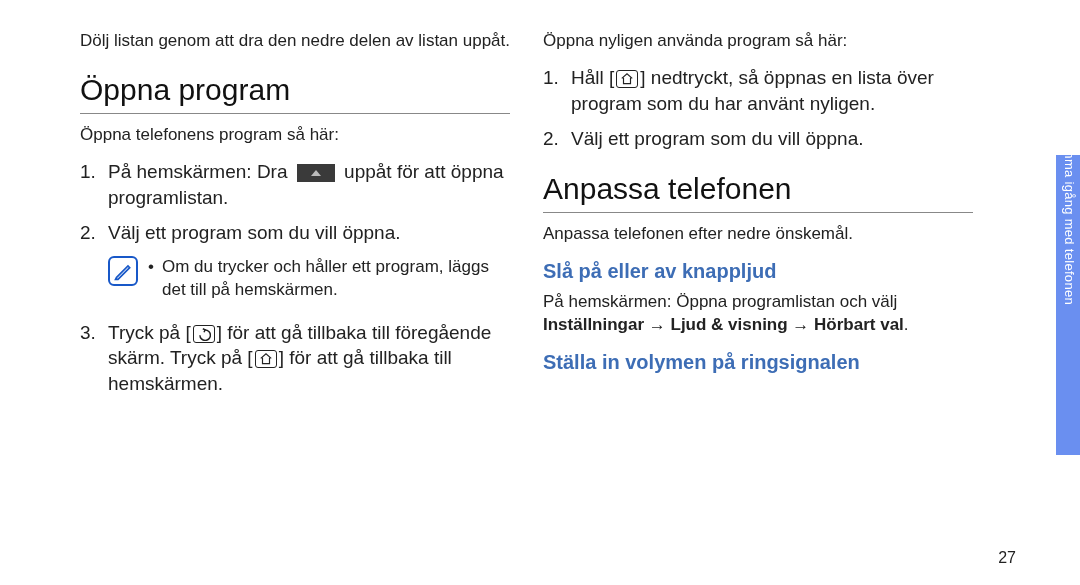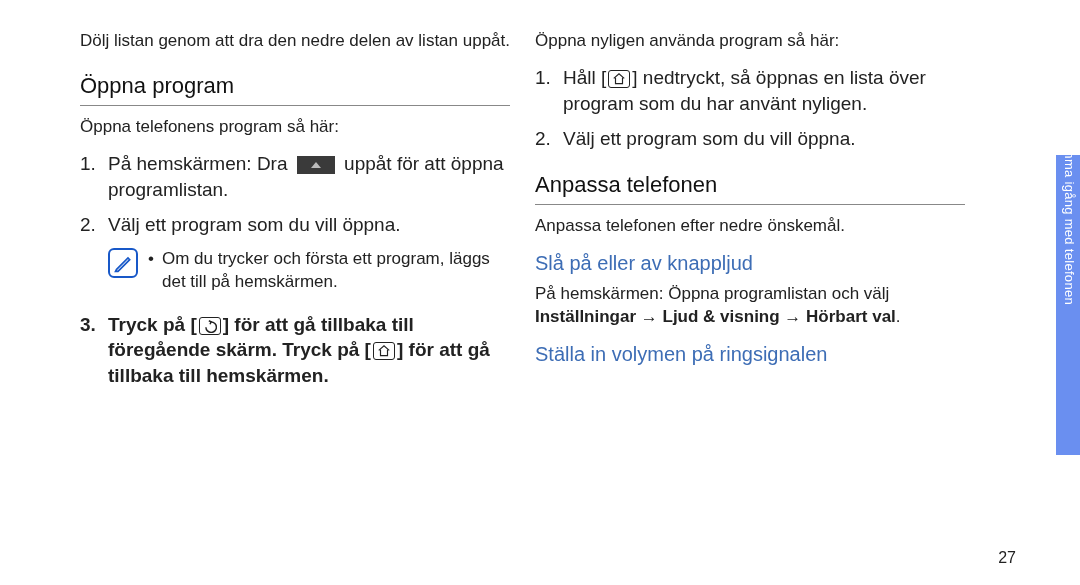--- a/index.html
+++ b/index.html
@@ -7,48 +7,48 @@
     width: 1080px;
     height: 585px;
     background: #ffffff;
     font-family: Arial, Helvetica, sans-serif;
     position: relative;
     overflow: hidden;
   }
   .page {
     display: flex;
     padding: 30px 80px 30px 80px;
-    gap: 25px;
+    gap: 33px;
     height: 100%;
   }
   .col {
     flex: 1;
     max-width: 430px;
   }
   .para {
     font-size: 17px;
     color: #222;
     line-height: 1.35;
     margin-bottom: 12px;
   }
   .h1 {
-    font-size: 22px;
+    font-size: 30px;
     font-weight: 400;
     color: #111;
     margin-top: 20px;
     margin-bottom: 6px;
   }
   .h1-rule {
     border-bottom: 1px solid #888;
     margin-bottom: 10px;
   }
   .h2 {
     font-size: 20px;
     color: #3d6db5;
-    font-weight: 400;
+    font-weight: 700;
     margin-top: 14px;
     margin-bottom: 8px;
   }
   ol.steps {
     list-style: none;
     counter-reset: step;
     margin-left: 0;
     margin-bottom: 10px;
   }
   ol.steps > li {
@@ -187,25 +187,25 @@
     </ol>
 
     <div class="note-row">
       <div class="note-icon">
         <svg viewBox="0 0 24 24">
             <path d="M4 20 L18 6 L20 8 L6 22 L3 22 Z" fill="none" stroke="#1858c8" stroke-width="2"></path>
             <path d="M3 22 L6 22 L4 20 Z" fill="#1858c8"></path>
           </svg>
       </div>
       <ul class="bullets">
-        <li>Om du trycker och första ett program, läggs det till på hemskärmen.</li>
+        <li>Om du trycker och håller ett program, läggs det till på hemskärmen.</li>
       </ul>
     </div>
 
-    <ol class="steps" start="3" style="counter-reset: step 2; font-weight: bold;">
+    <ol class="steps" start="3" style="counter-reset: step 2;">
       <li>
         <span>Tryck på [</span><span class="back-icon inline-icon"><svg viewBox="0 0 24 24">
               <path d="M14 5 A9 9 0 1 1 5 14" fill="none" stroke="#222" stroke-width="2.5"></path>
               <path d="M10 3 L14 5 L12 9" fill="none" stroke="#222" stroke-width="2.5"></path>
             </svg></span><span>] för att gå tillbaka till föregående skärm. Tryck på [</span><span class="home-icon inline-icon"><svg viewBox="0 0 24 24">
               <path d="M3 11 L12 3 L21 11 M6 10 V20 H18 V10" fill="none" stroke="#222" stroke-width="2"></path>
             </svg></span><span>] för att gå tillbaka till hemskärmen.</span>
       </li>
     </ol>
   </div>

